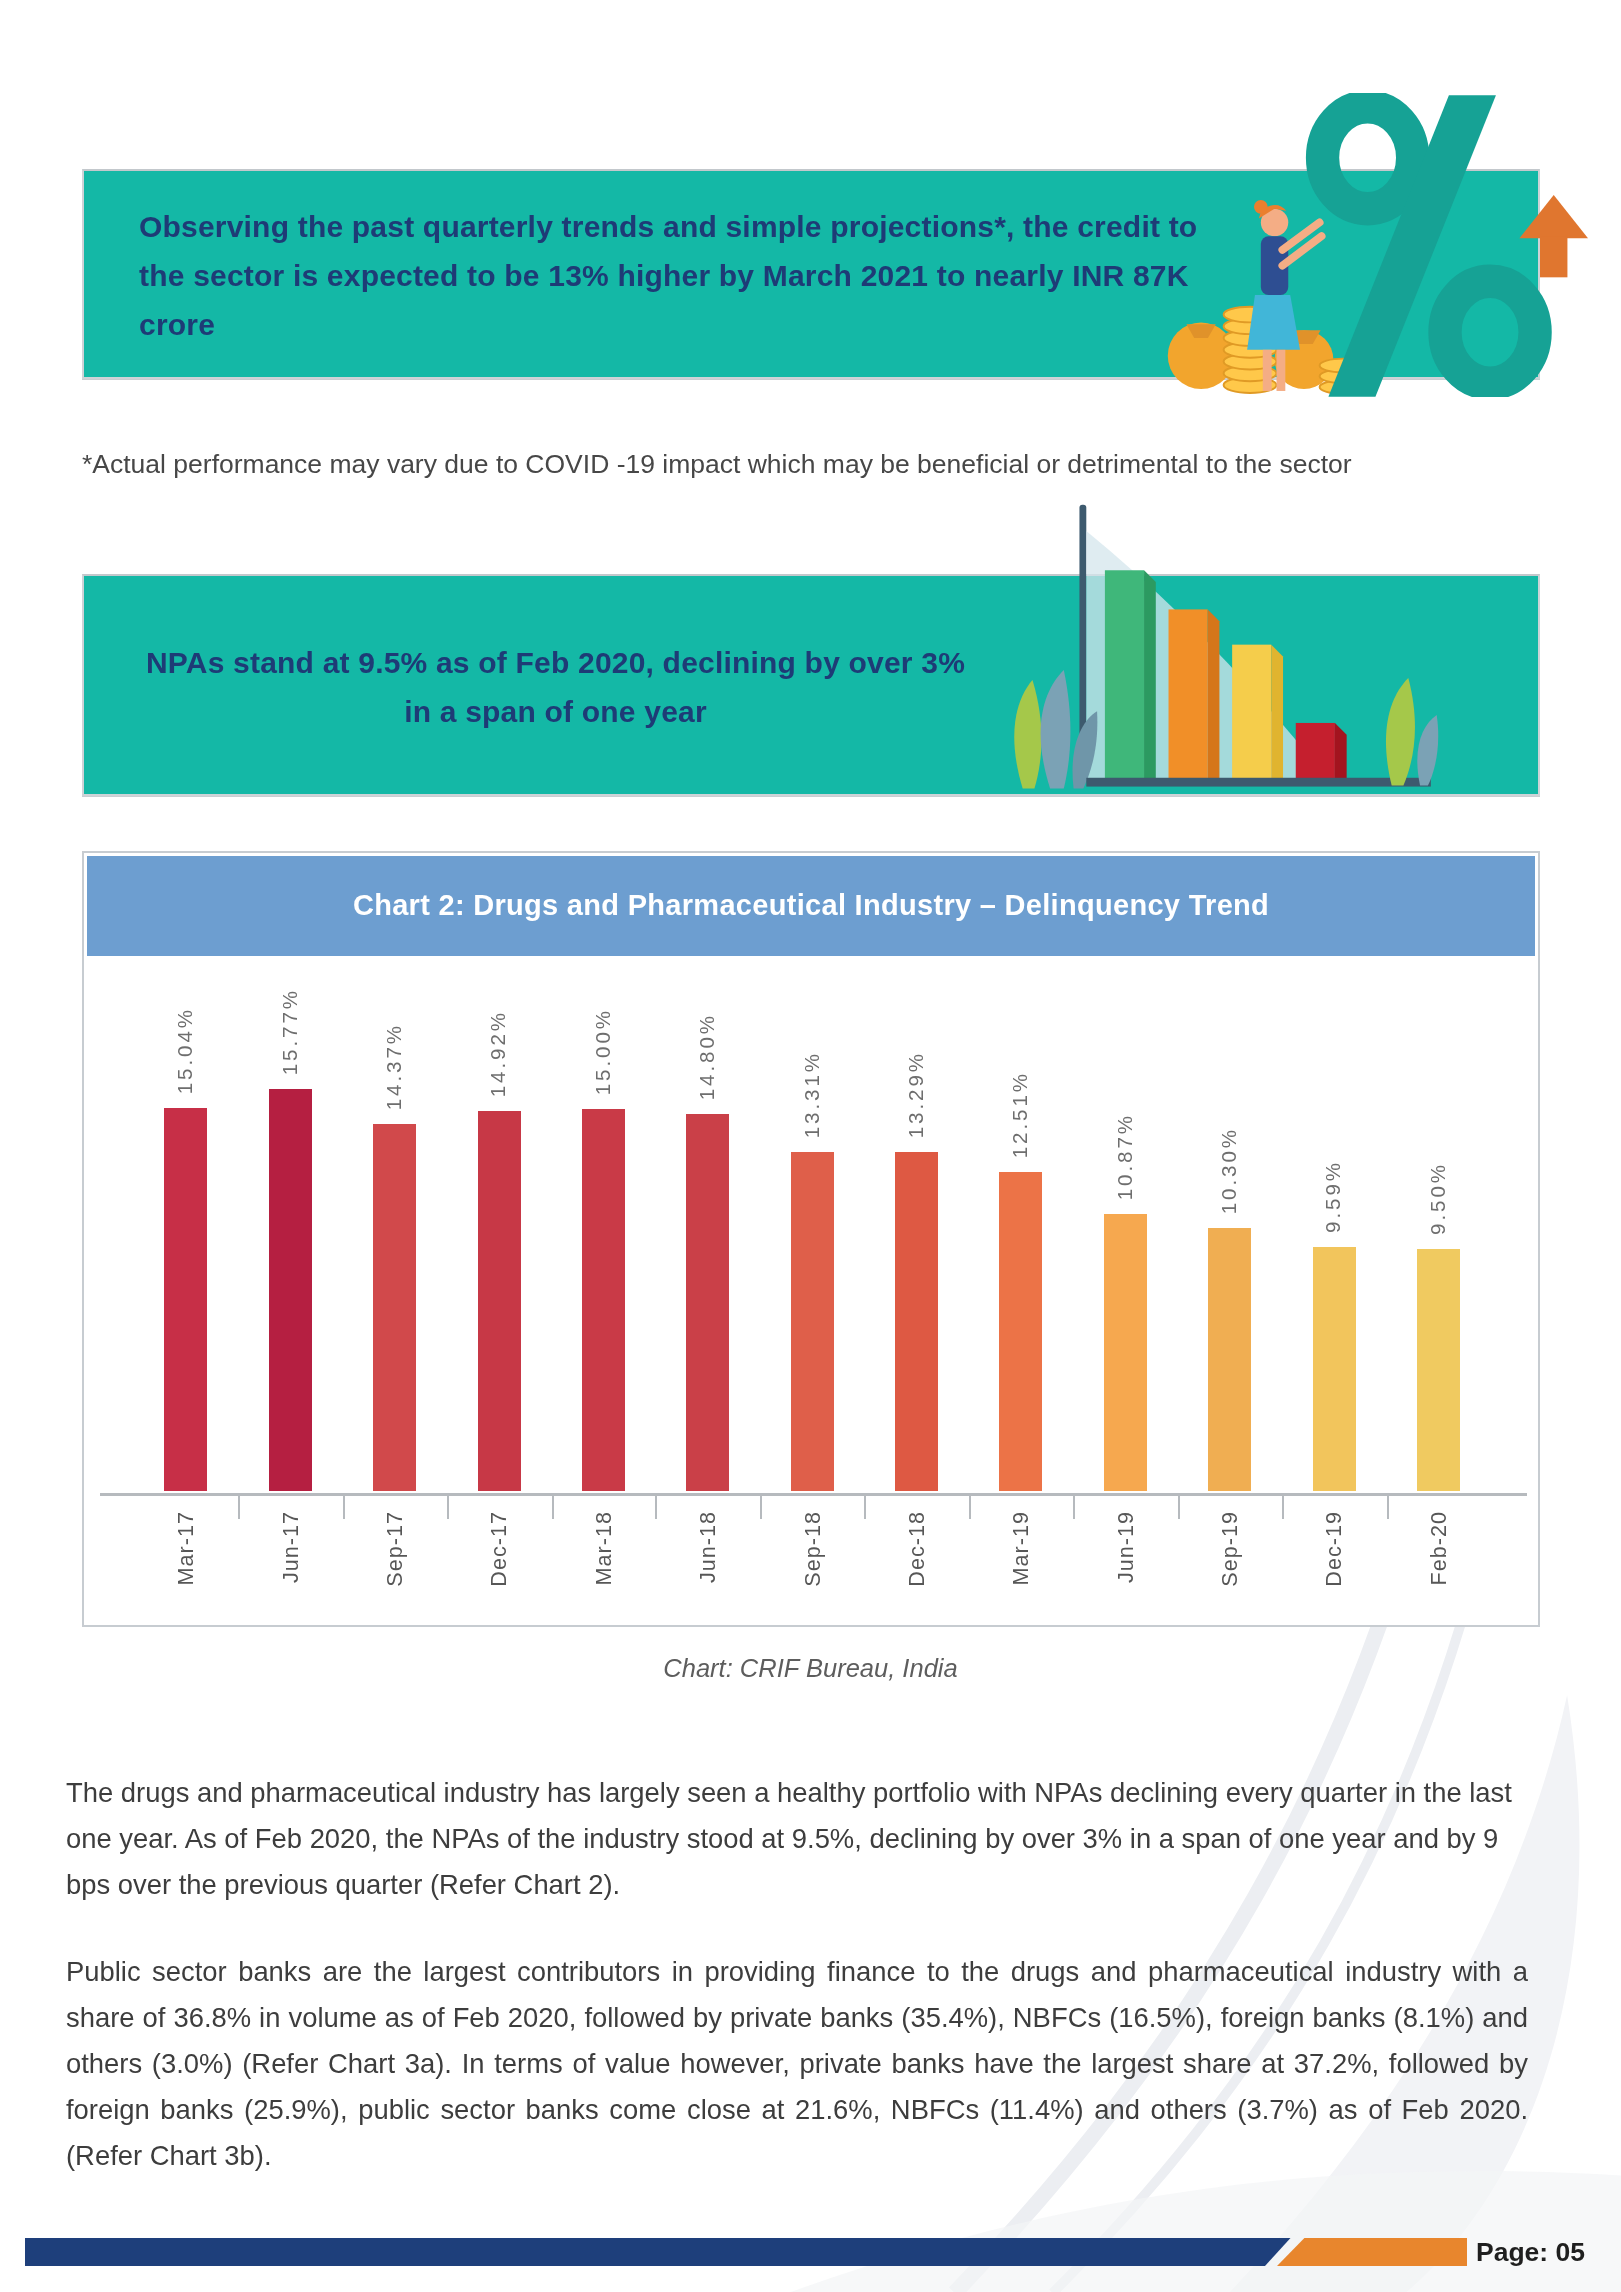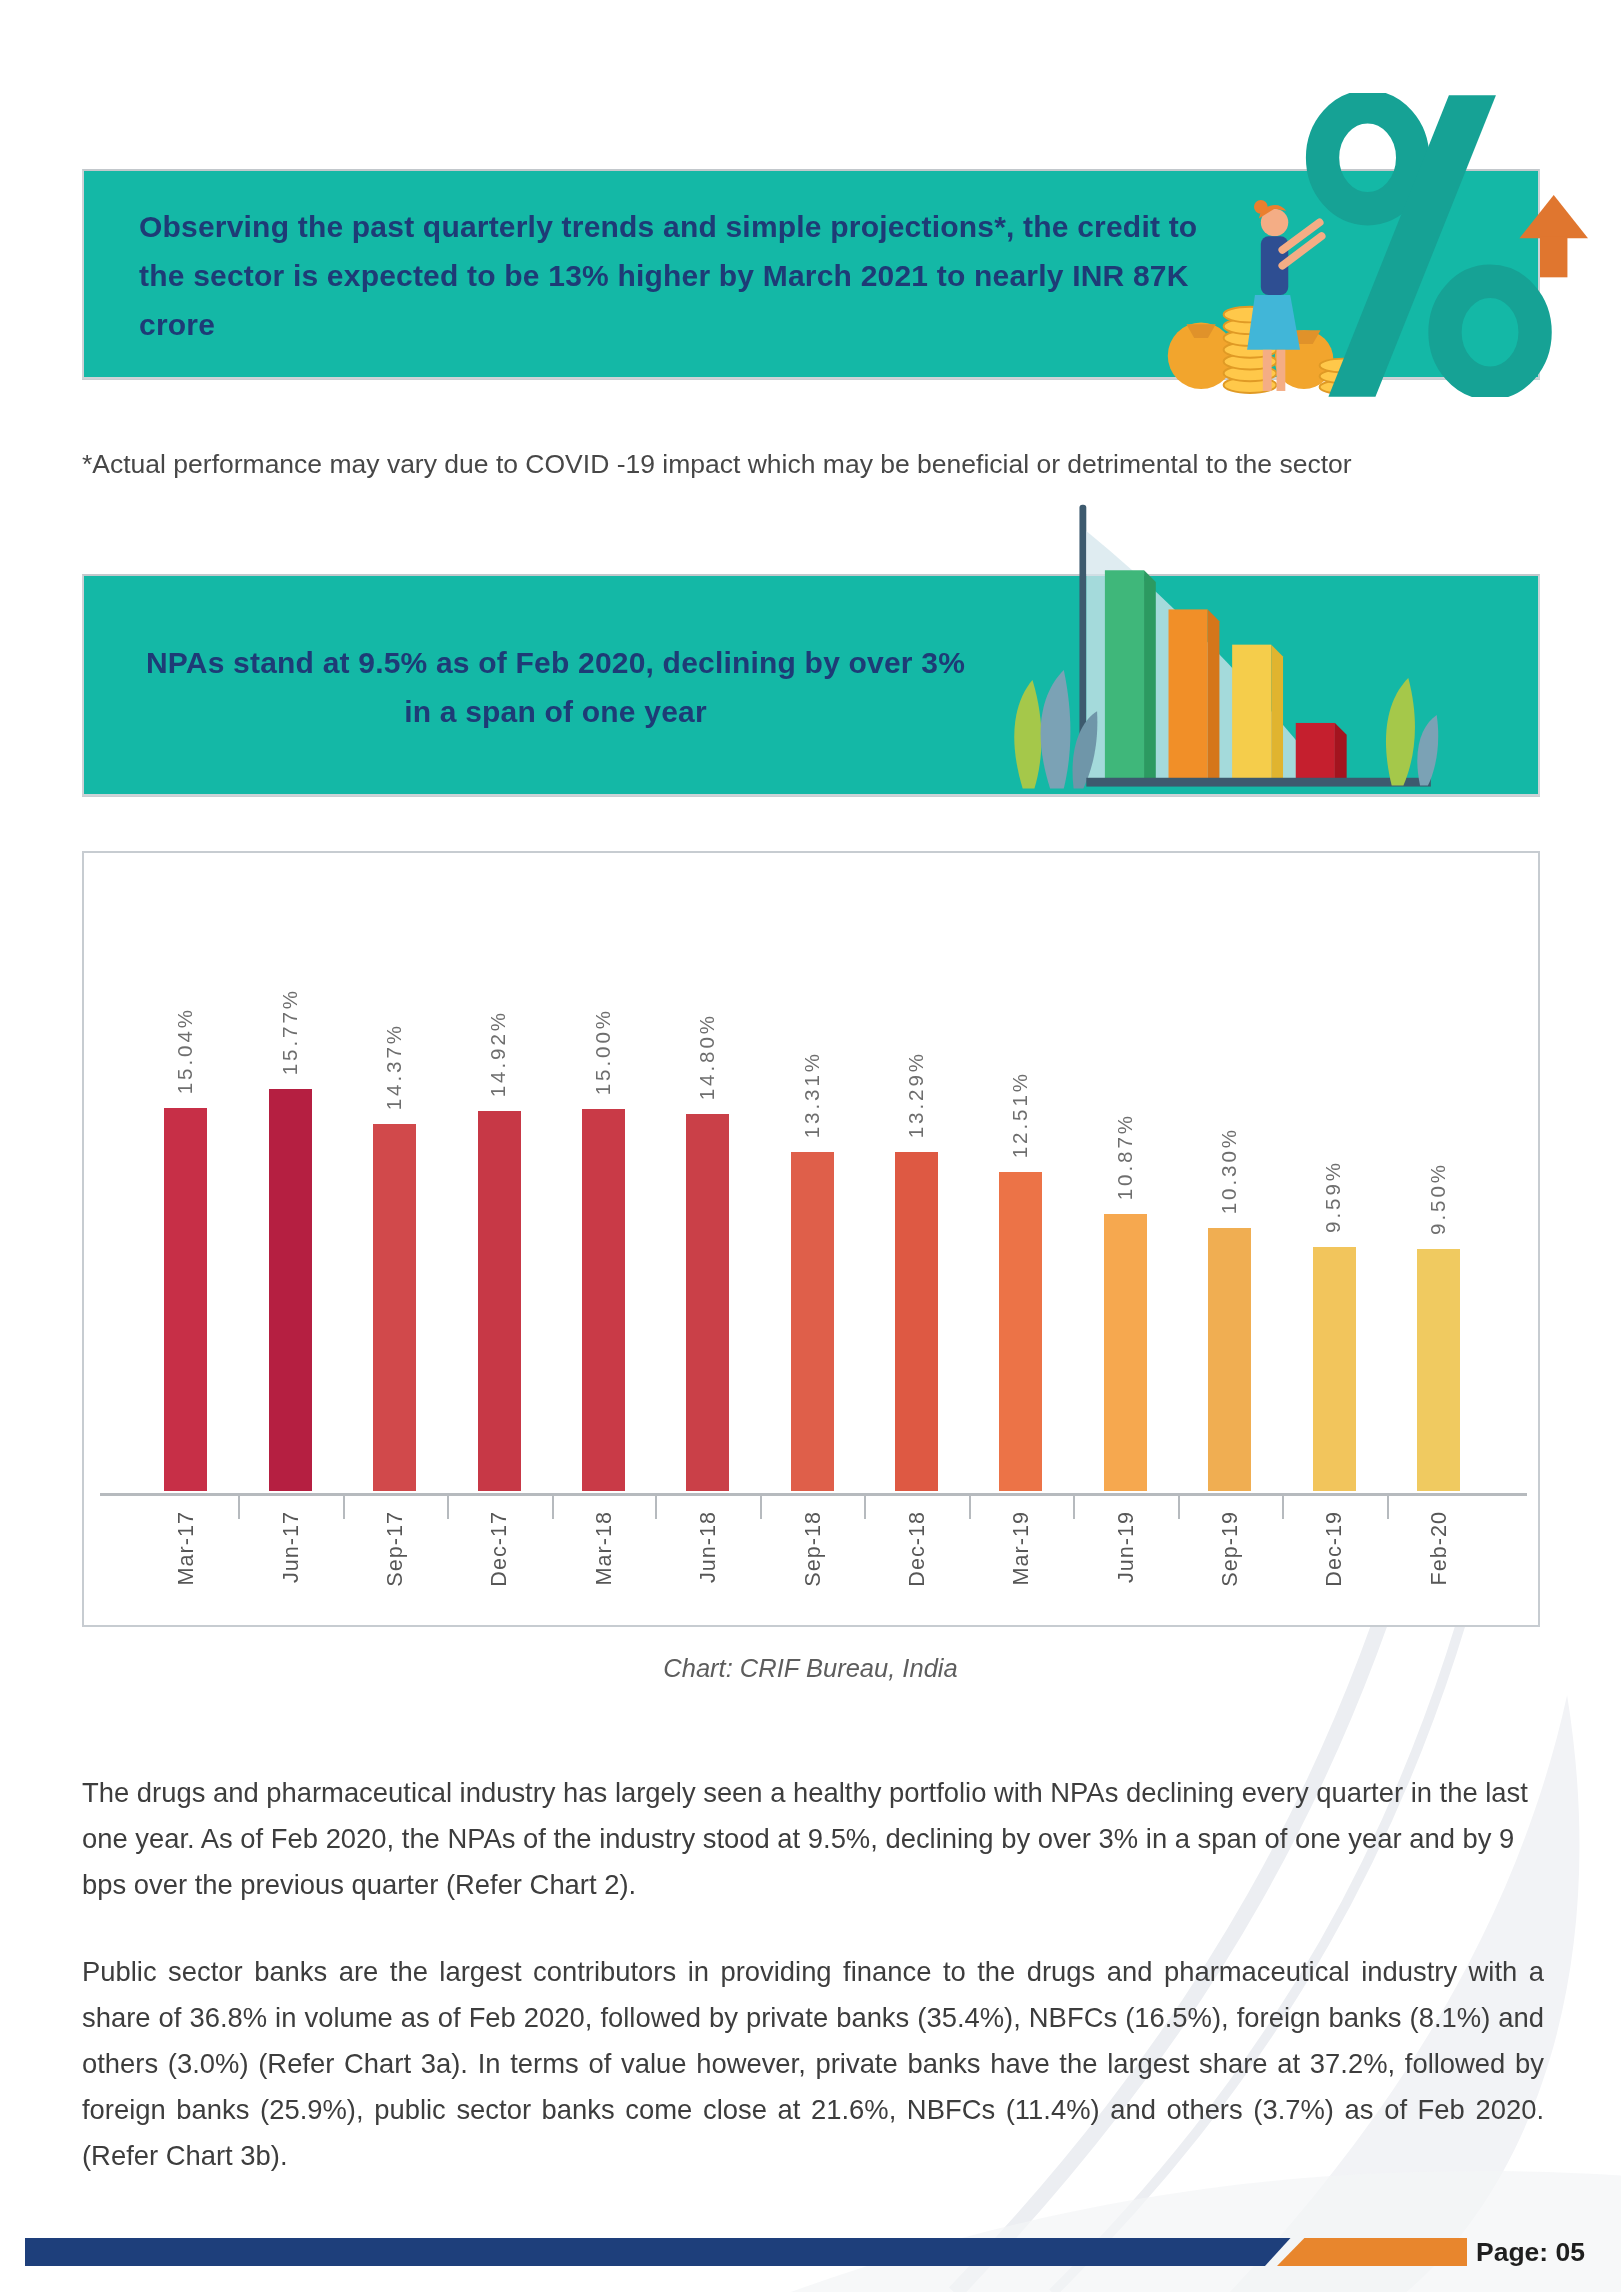--- a/index.html
+++ b/index.html
@@ -61,21 +61,21 @@
   }
   .cat-label {
     font-size:21.6px; color:#575757; letter-spacing:1px; top:658px; width:25.5px;
   }
   #chart-source {
     position:absolute; left:0; top:1654px; width:1621px; text-align:center;
     font-size:25.5px; font-style:italic; color:#5d5d5d; z-index:1;
   }
 
   .body-para {
-    position:absolute; left:82px; width:1462px;
+    position:absolute; left:66px; width:1462px;
     font-size:27.4px; line-height:46px; color:#3d3d3d; z-index:1;
   }
   #para-2 { text-align:justify; }
 
   
   #footer-bar-navy {
     position:absolute; left:24.5px; top:2238px; width:1266px; height:28px;
     background:#1e3f7b; clip-path:polygon(0 0, 100% 0, calc(100% - 25.5px) 100%, 0 100%);
     z-index:1;
   }
@@ -175,20 +175,23 @@
     <polygon points="357,238 369,250 369,296 357,296" fill="#a3141f"></polygon>
     <rect x="103" y="294" width="352" height="9" fill="#3d5a6e"></rect>
   </g>
   <g>
     <path d="M415 302 C402 248 412 212 432 192 C445 242 437 278 427 302 Z" fill="#a5c84a"></path>
     <path d="M444 302 C436 264 446 240 461 230 C466 264 458 290 452 302 Z" fill="#7ba2b5"></path>
   </g>
 </svg>
 
 <div id="chart-card">
+  <div id="chart-title-band">
+    <span id="chart-title">Chart 2: Drugs and Pharmaceutical Industry – Delinquency Trend</span>
+  </div>
   <div id="chart-plot">
     <div class="axis-line"></div>
 
   <div class="bar" style="left: 80px; height: 383px; background: rgb(199, 47, 71);"></div>
       <div class="vtext value-label" style="left: 89px; bottom: 531px;">15.04%</div>
       <div class="vtext cat-label" style="left: 89px;">Mar-17</div>
       <div class="axis-tick" style="left: 154px;"></div>
       <div class="bar" style="left: 185px; height: 402px; background: rgb(181, 31, 65);"></div>
       <div class="vtext value-label" style="left: 194px; bottom: 550px;">15.77%</div>
       <div class="vtext cat-label" style="left: 194px;">Jun-17</div>

